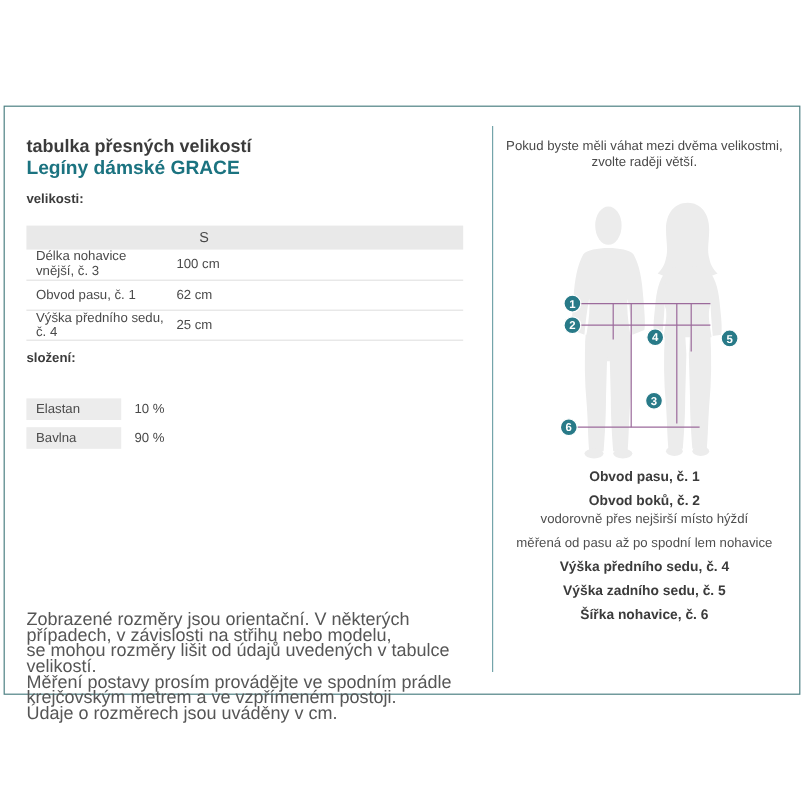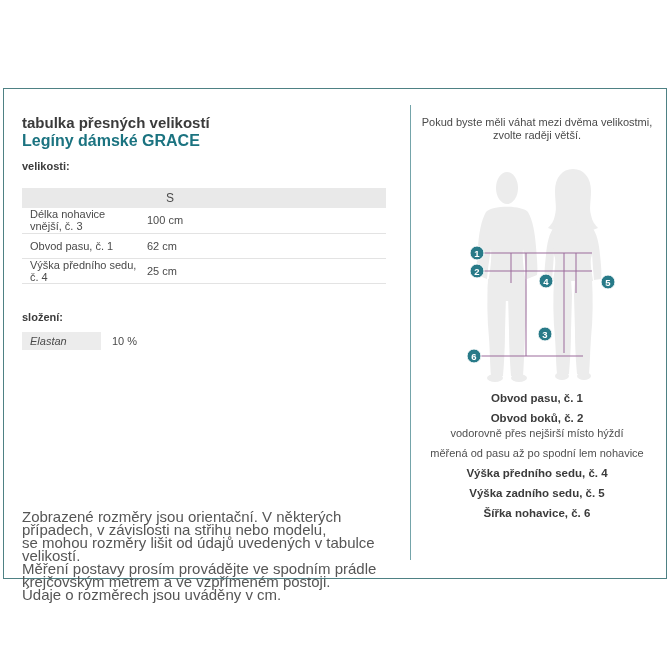--- a/index.html
+++ b/index.html
@@ -12,37 +12,37 @@
     border:1px solid #4e8184;background:#fff;
   }
   .col-divider{
     position:absolute;left:406px;top:16px;width:1px;height:455px;background:#74a4aa;
   }
   
   .eyebrow{position:absolute;left:18px;top:27px;font-size:15px;line-height:13px;font-weight:bold;color:#3b3b3b;}
   .product-title{position:absolute;left:18px;top:43px;font-size:16px;line-height:18px;font-weight:bold;color:#1b7380;}
   .section-heading{position:absolute;left:18px;font-size:11px;line-height:13px;font-weight:bold;color:#3b3b3b;}
   .sizes-heading{top:71px;}
-  .composition-heading{top:222px;}
+  .composition-heading{top:204px;}
 
   table.size-table{
     position:absolute;left:18px;top:99px;width:364px;
     border-collapse:collapse;table-layout:fixed;font-size:11px;color:#4a4a4a;
   }
   table.size-table th,table.size-table td{box-sizing:border-box;padding:0;font-weight:normal;}
   table.size-table thead th{background:#e9e9e9;height:20px;}
   table.size-table thead th.val{font-size:12px;text-align:center;}
   table.size-table tbody td{height:25px;border-bottom:1px solid #e3e3e3;}
   table.size-table .lbl{width:118px;padding-left:8px;text-align:left;}
   table.size-table td.val{width:60px;padding-left:7px;text-align:left;}
   table.size-table thead th.val{width:60px;padding-left:0;}
 
   .composition{position:absolute;left:18px;top:243px;width:364px;font-size:11px;}
   .comp-row{display:flex;height:18px;margin-bottom:6px;align-items:stretch;}
-  .comp-label{width:79px;background:#ececec;display:flex;align-items:center;padding-left:8px;box-sizing:border-box;color:#4a4a4a;font-style:italic;}
+  .comp-label{width:79px;background:#ececec;display:flex;align-items:center;padding-left:8px;box-sizing:border-box;color:#4a4a4a;}
   .comp-value{display:flex;align-items:center;padding-left:11px;color:#4a4a4a;}
 
   .disclaimer{position:absolute;left:18px;top:421px;width:380px;font-size:15px;line-height:13px;color:#565656;}
 
   
   .fit-note{position:absolute;left:407px;top:27px;width:252px;text-align:center;font-size:11px;line-height:13px;color:#4a4a4a;}
   .size-diagram{position:absolute;left:411px;top:74px;}
   .legend{position:absolute;left:407px;top:302px;width:252px;text-align:center;}
   .legend-item{margin-bottom:5px;}
   .legend-title{font-size:11.5px;line-height:15px;font-weight:bold;color:#3b3b3b;}
@@ -84,20 +84,24 @@
         </tr>
       </tbody>
     </table>
 
     <div class="section-heading composition-heading">složení:</div>
 
     <div class="composition">
       <div class="comp-row">
         <div class="comp-label">Elastan</div>
         <div class="comp-value">10 %</div>
+      </div>
+      <div class="comp-row">
+        <div class="comp-label">Bavlna</div>
+        <div class="comp-value">90 %</div>
       </div>
     </div>
 
     <div class="disclaimer">
       <div>Zobrazené rozměry jsou orientační. V některých případech, v závislosti na střihu nebo modelu,</div>
       <div>se mohou rozměry lišit od údajů uvedených v tabulce velikostí.</div>
       <div>Měření postavy prosím provádějte ve spodním prádle krejčovským metrem a ve vzpřímeném postoji.</div>
       <div>Údaje o rozměrech jsou uváděny v cm.</div>
     </div>
 

